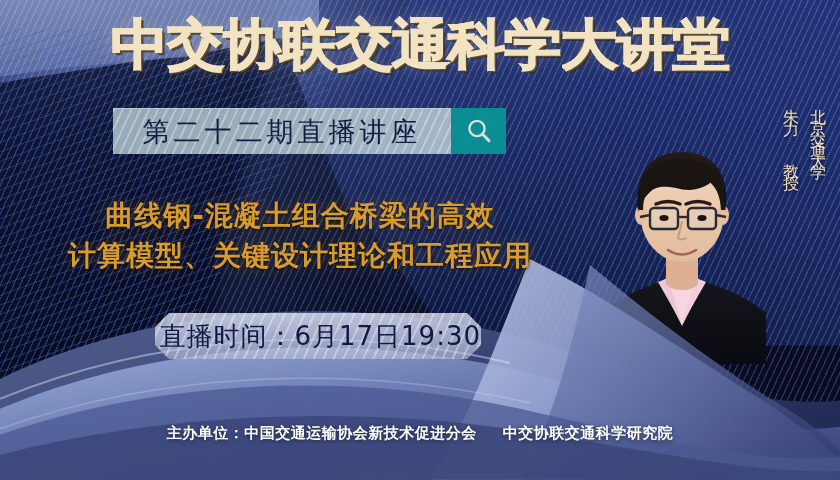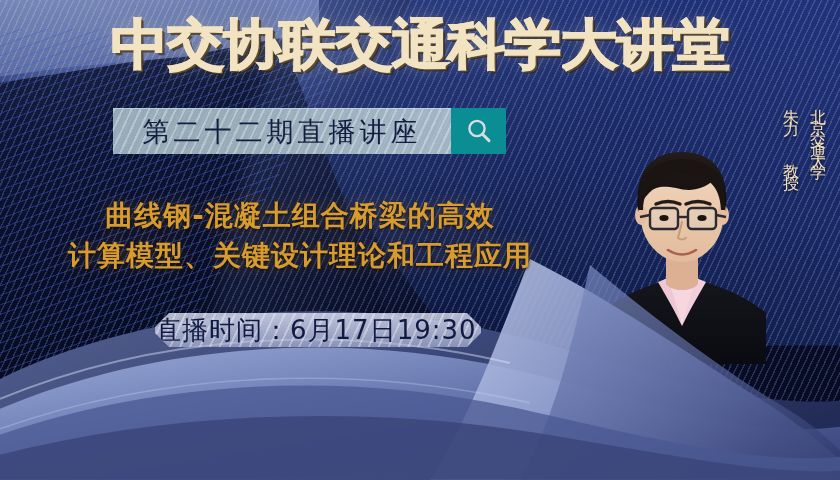--- a/index.html
+++ b/index.html
@@ -117,24 +117,24 @@
     letter-spacing:1px;
     font-family:"DejaVu Sans","Liberation Sans",sans-serif;
     text-shadow:0 1px 3px rgba(0,0,0,.75), 0 0 16px rgba(190,125,30,.35);
   }
   .lecture-title span{display:block;}
   .lecture-line-1{font-size:28px;}
   .lecture-line-2{font-size:28px;font-family:Liberation Serif, serif;}
 
   
   .time-banner{
-    position:absolute;left:155px;top:313px;width:326px;height:34px;
+    position:absolute;left:155px;top:313px;width:326px;height:46px;
     background:linear-gradient(180deg,rgba(216,220,238,.82) 0%,rgba(196,202,226,.74) 55%,rgba(176,184,212,.66) 100%);
     clip-path:polygon(14px 0,calc(100% - 14px) 0,100% 14px,100% calc(100% - 14px),calc(100% - 14px) 100%,14px 100%,0 calc(100% - 14px),0 14px);
-    display:flex;align-items:center;justify-content:flex-start;
+    display:flex;align-items:center;justify-content:flex-end;
     overflow:hidden;
     box-shadow:0 0 18px rgba(160,180,235,.25);
   }
   .time-banner::after{
     content:"";position:absolute;inset:0;
     background-image:repeating-linear-gradient(115deg,
       rgba(255,255,255,.33) 0px, rgba(255,255,255,.33) 2px,
       rgba(255,255,255,0) 2px, rgba(255,255,255,0) 9px);
     pointer-events:none;
   }
@@ -290,14 +290,17 @@
 
   <div class="time-banner">
     <span class="time-text">直播时间：6月17日19:30</span>
   </div>
 
   <div class="speaker-block">
     <span class="vtext name">朱力 教授</span>
     <span class="vtext org">北京交通大学</span>
   </div>
 
+  <div class="footer">
+    <span>主办单位：</span><span>中国交通运输协会新技术促进分会</span><span class="org2">中交协联交通科学研究院</span>
+  </div>
 
 </div>
 
 </body></html>

